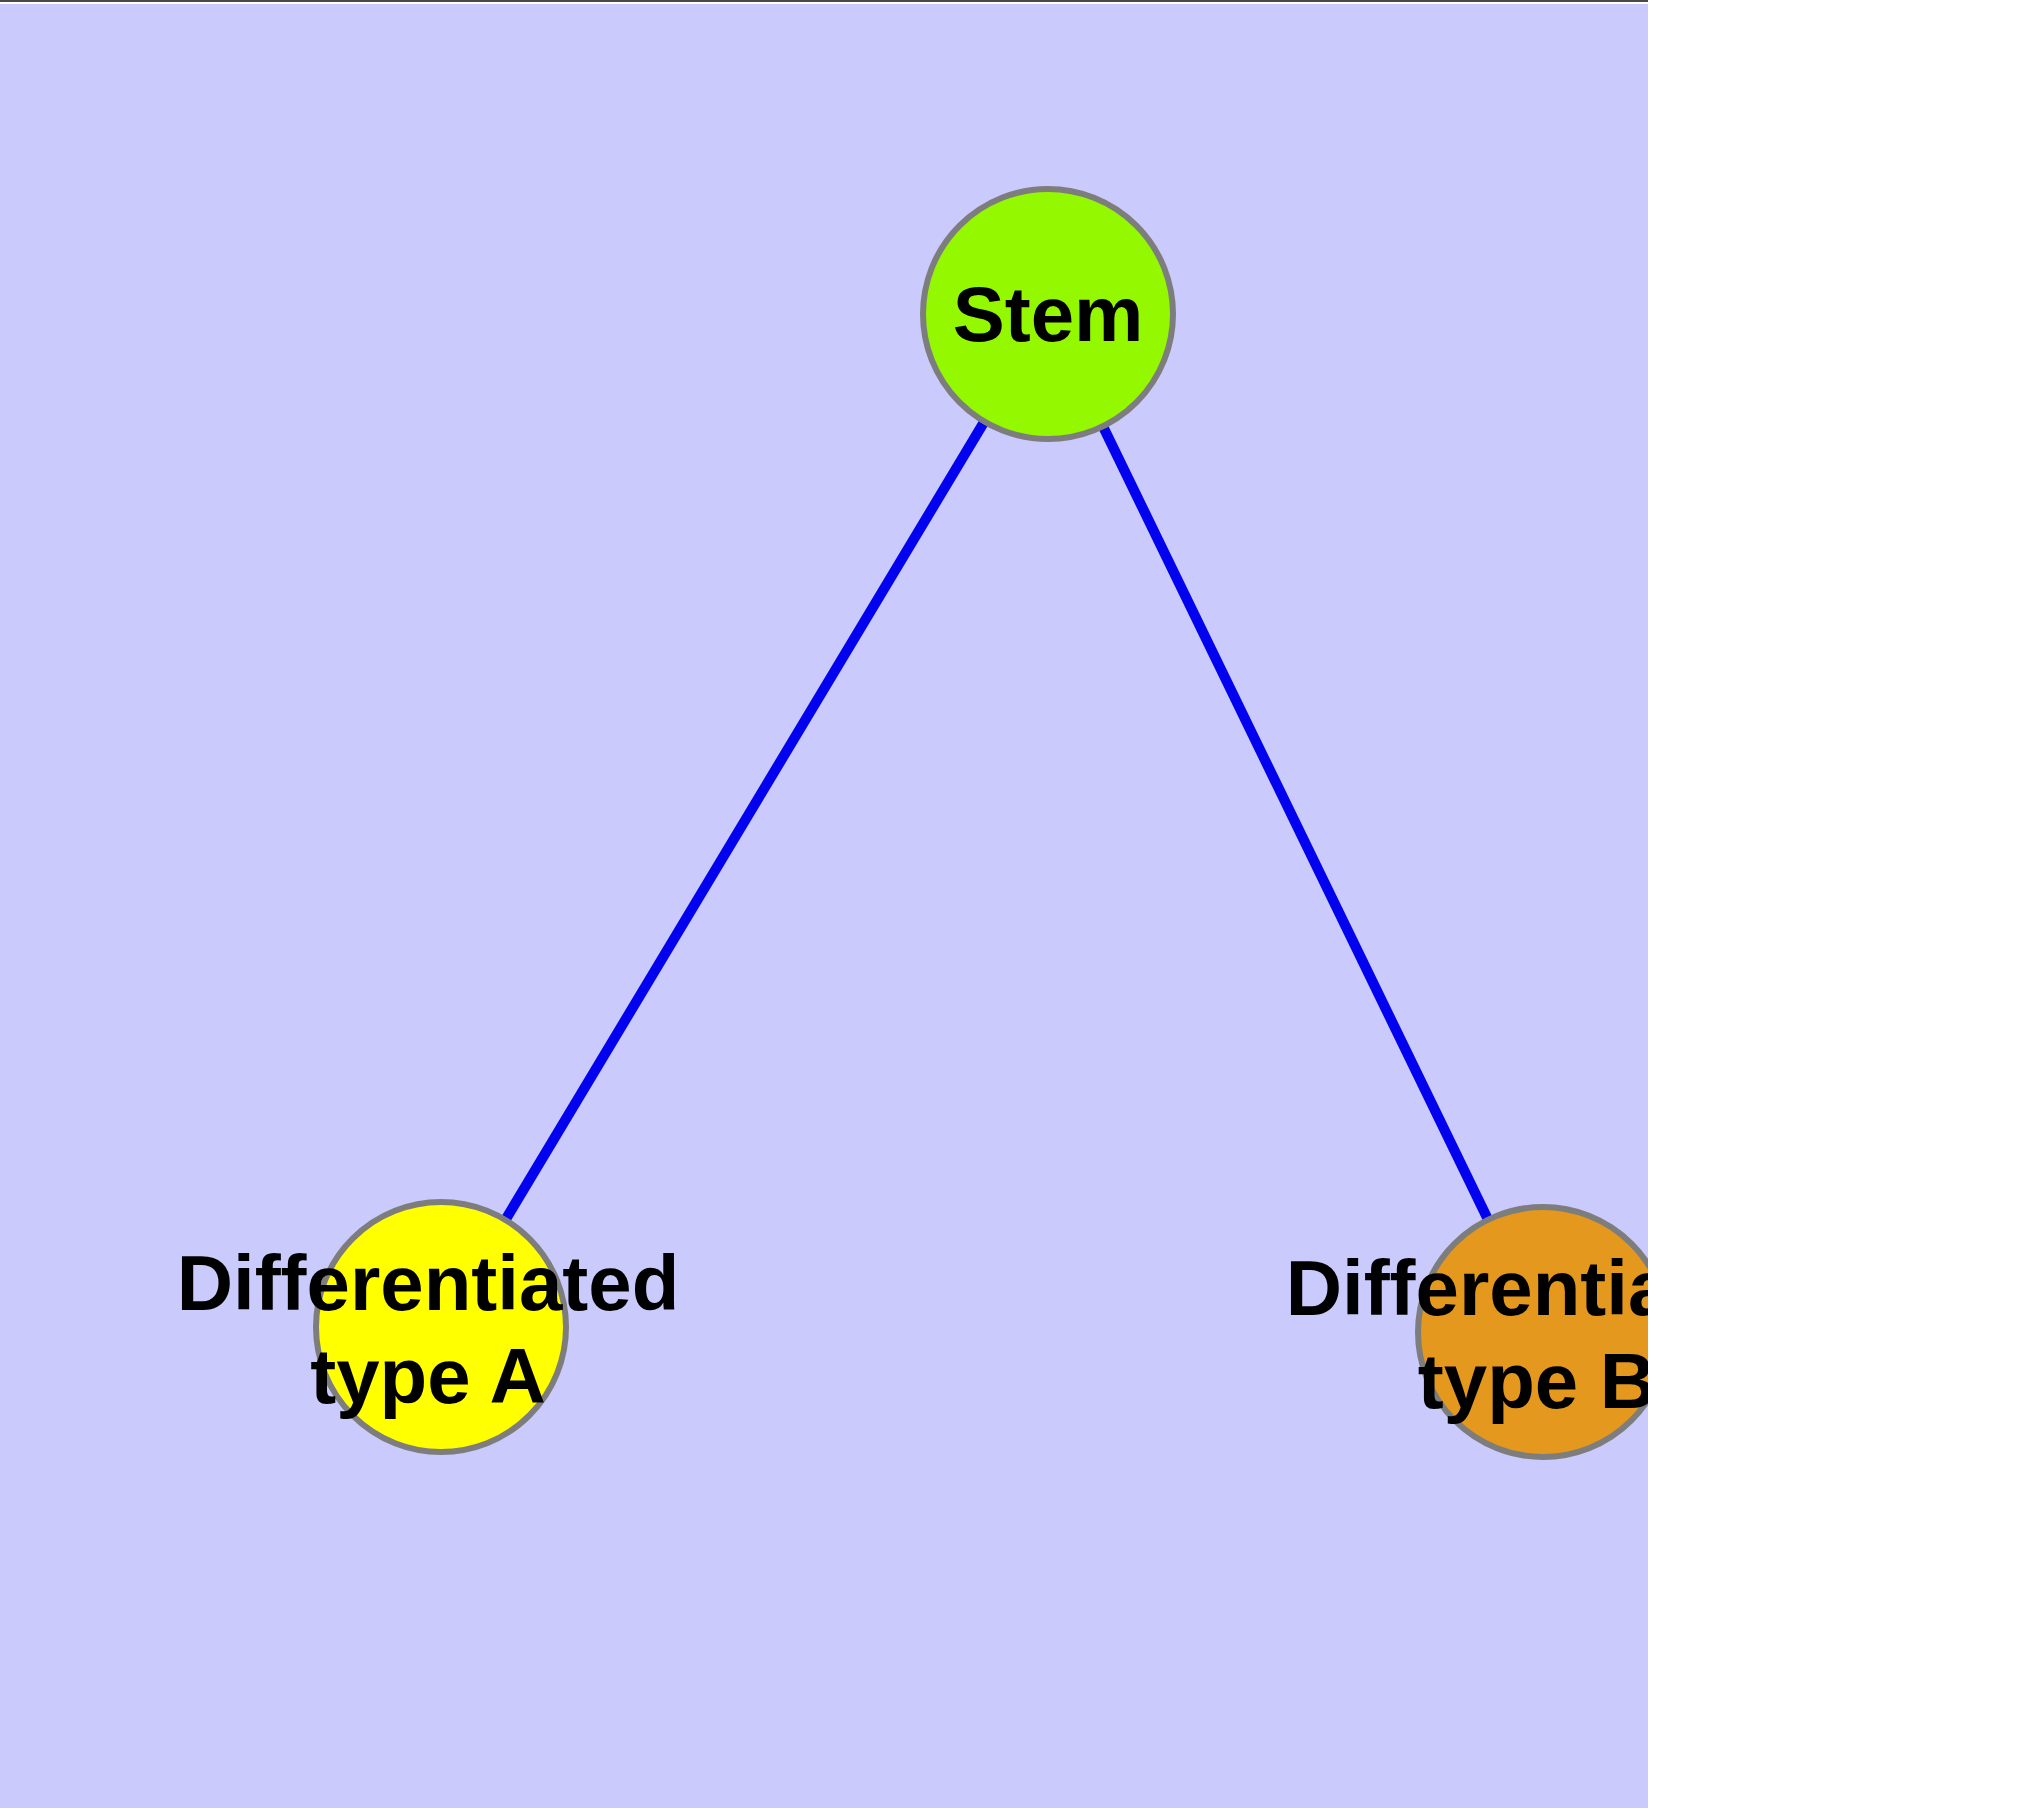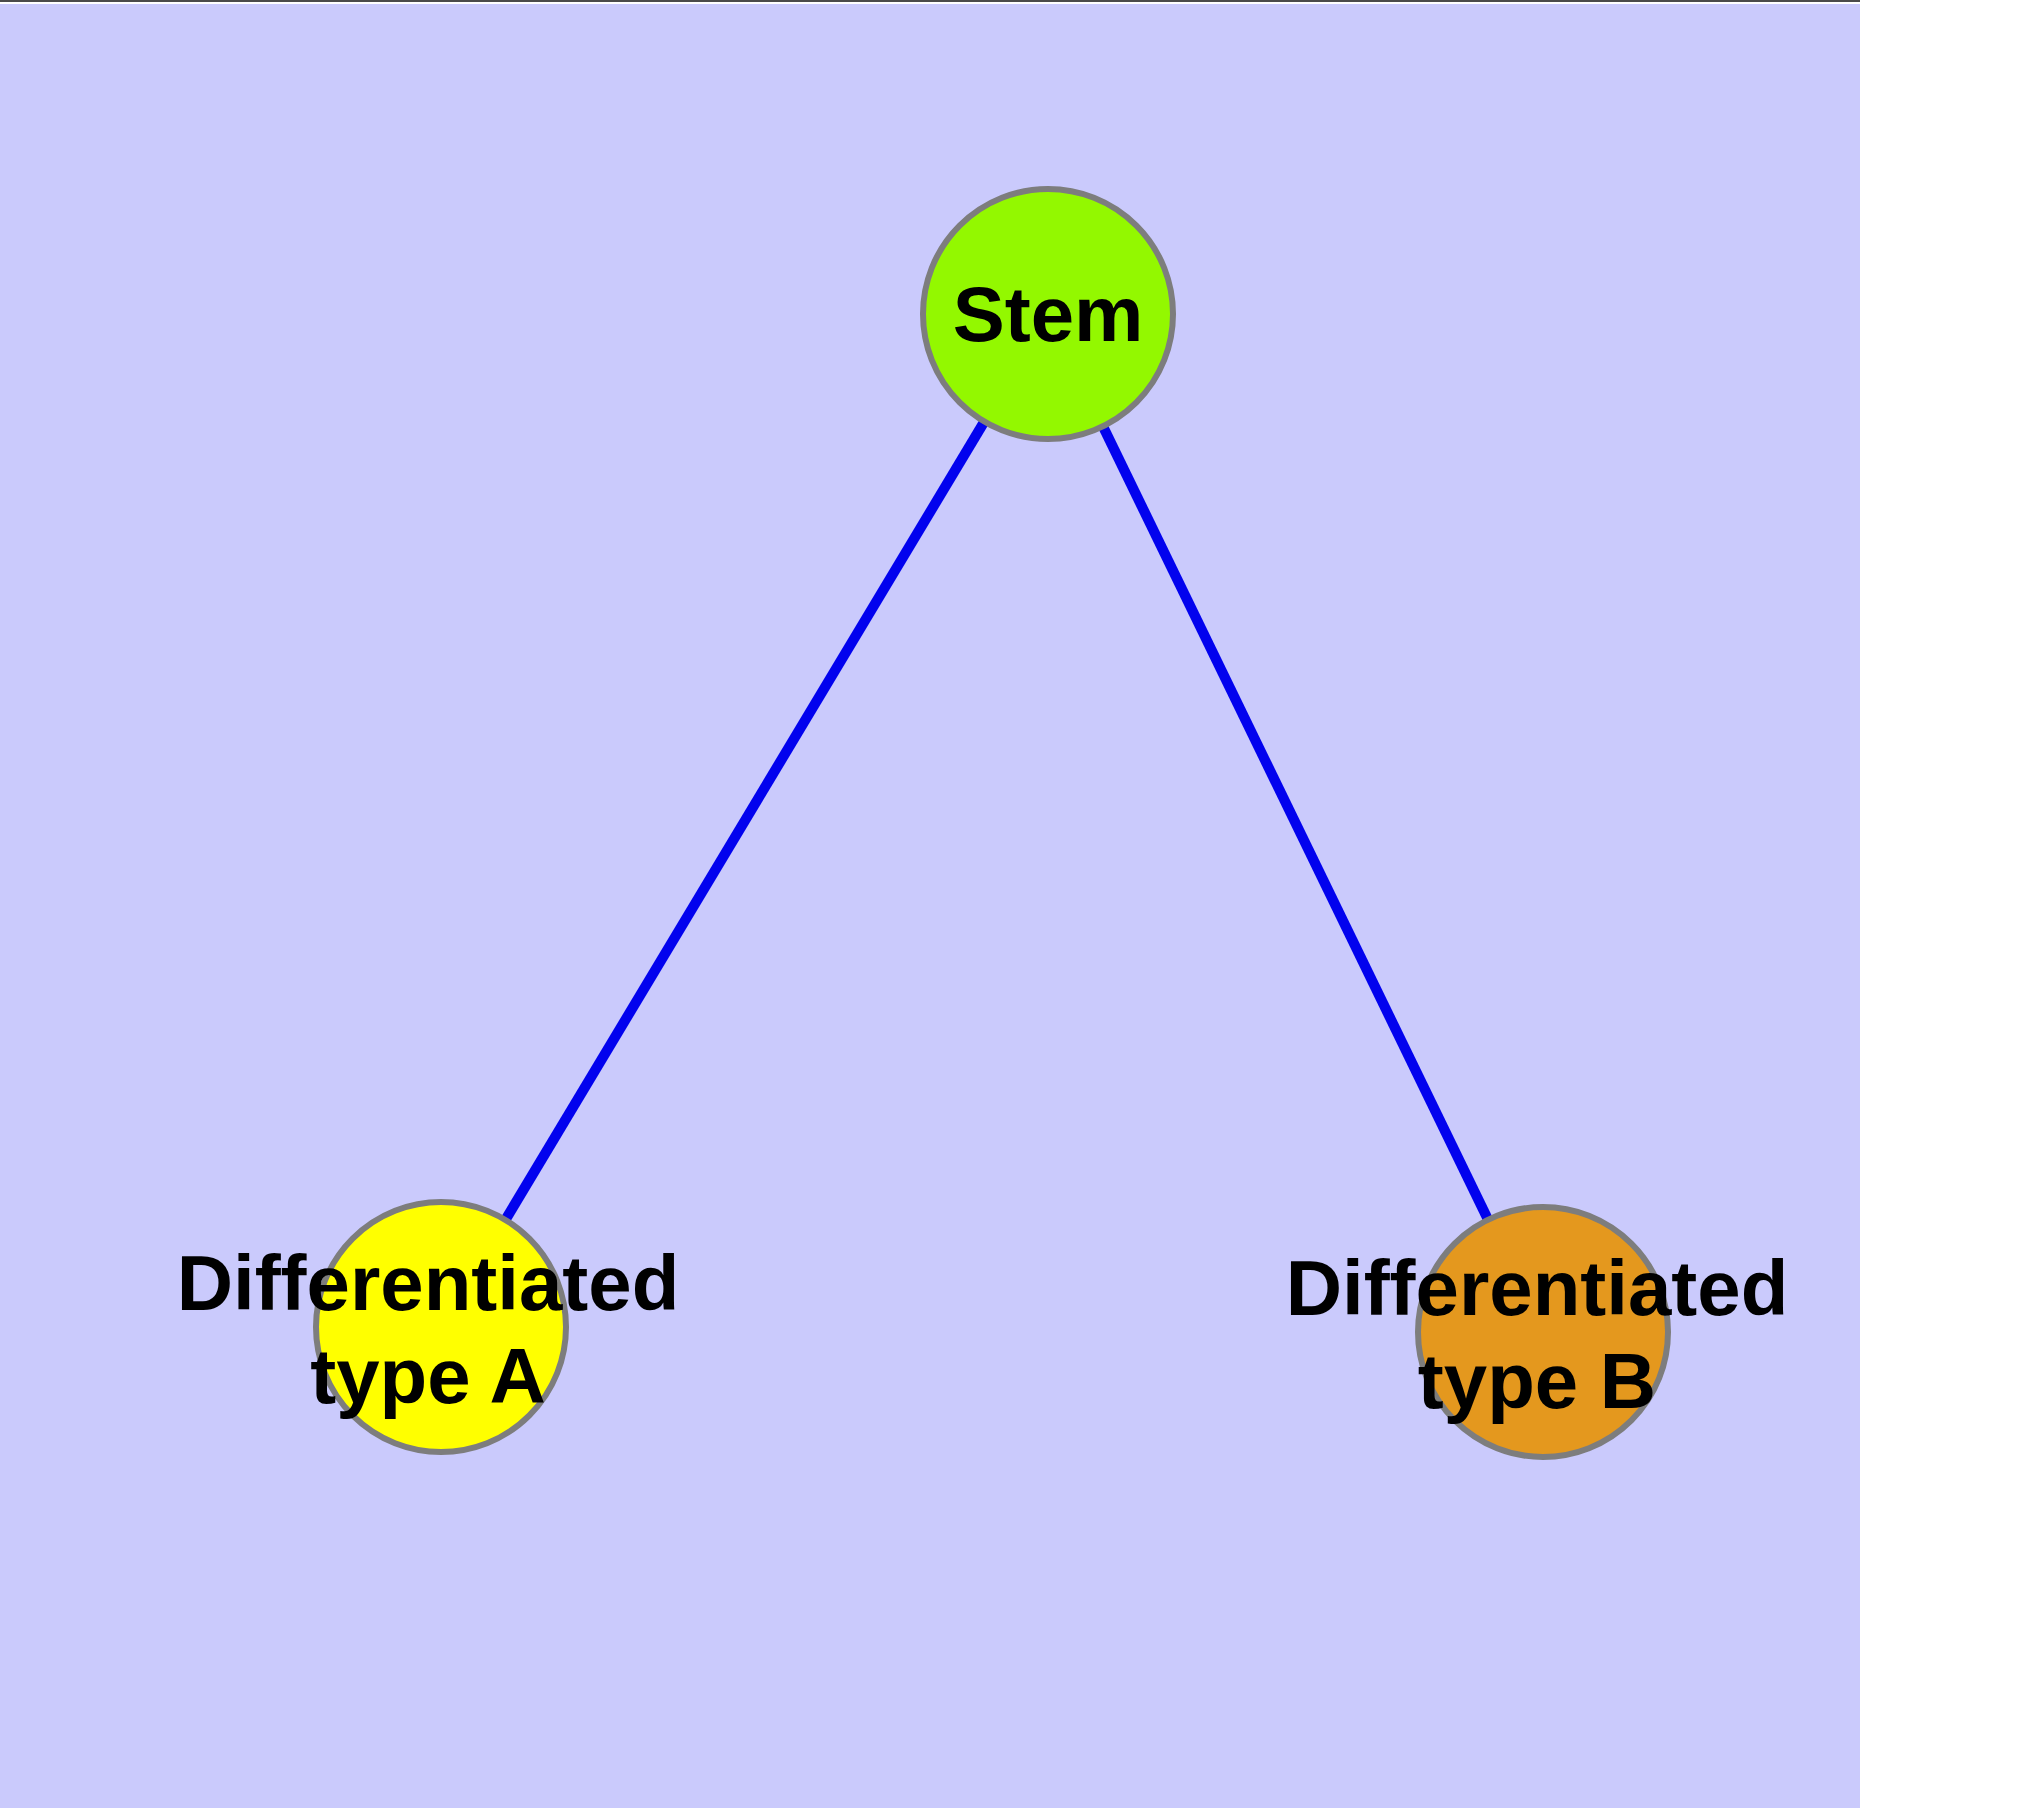--- a/index.html
+++ b/index.html
@@ -3,21 +3,21 @@
 <meta charset="utf-8">
 <style>
   html, body {
     margin: 0;
     padding: 0;
     background: #ffffff;
     font-family: "Liberation Sans", sans-serif;
   }
   .stage {
     position: relative;
-    width: 1860px;
+    width: 1648px;
     height: 1812px;
     overflow: hidden;
     background: #ffffff;
   }
   
   .canvas {
     position: absolute;
     left: 0;
     top: 4.2px;
     width: 2021px;

